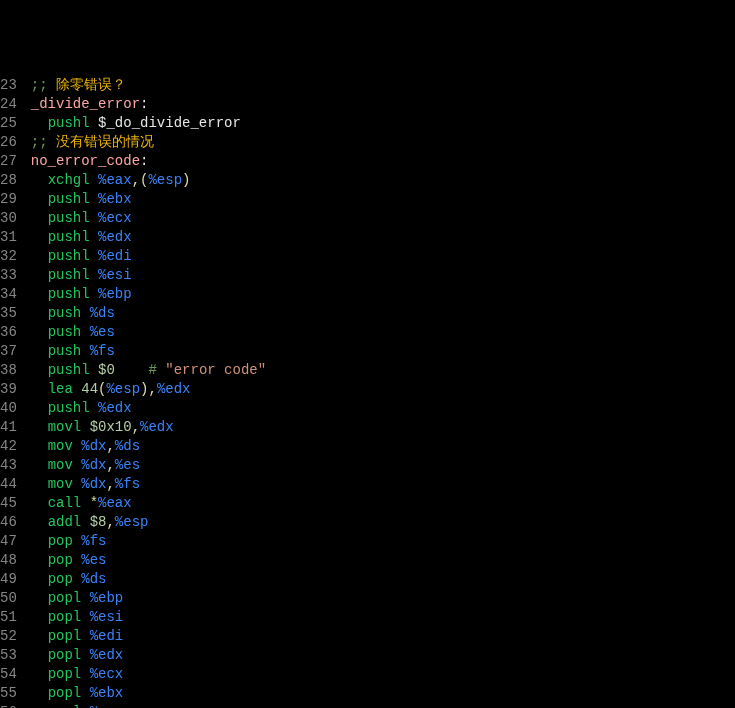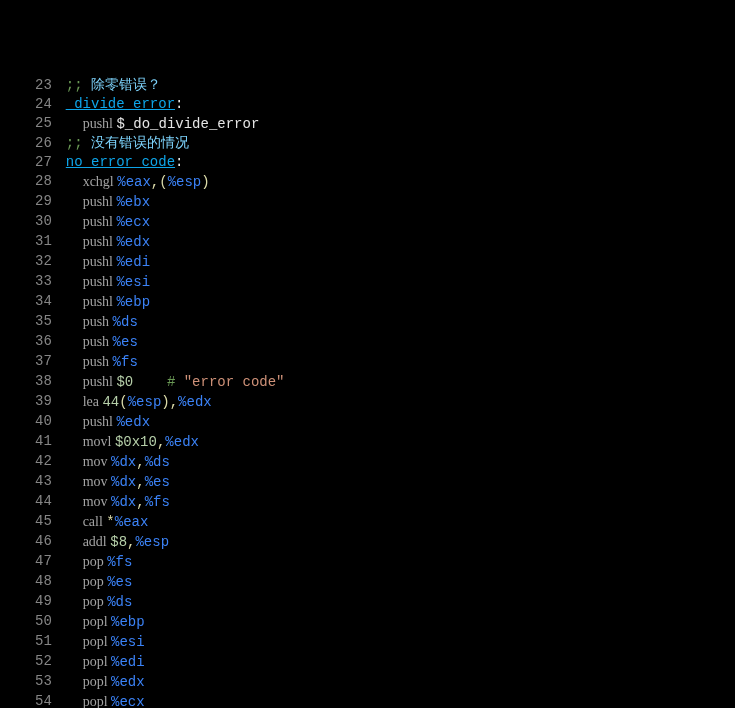--- a/index.html
+++ b/index.html
@@ -7,35 +7,35 @@
     background:#000;
     font-family:Consolas,"Courier New",monospace;
     font-size:14px;
     line-height:19px;
     color:#d4d4d4;
     white-space:pre;
     overflow:hidden;
   }
   .editor { display:flex; }
   .code { padding:0; }
-  .line { display:flex;padding-left:35px; }
+  .line { display:flex; }
   .ln { 
     display:inline-block;
     min-width:22px;
     text-align:right;
     color:#858585;
     padding-right:14px;
     user-select:none;
   }
   .indent { display:inline-block; }
   
   .cm   { color:#6a9955; }           
-  .cmtxt{ color:#7dd3fc; }           
-  .lbl  { color:#0ea5e9;text-decoration:underline; }           
-  .mn   { color:#a3a3a3;font-family:Liberation Serif, serif; }           
+  .cmtxt{ color:#eab308; }           
+  .lbl  { color:#fca5a5; }           
+  .mn   { color:#22c55e; }           
   .reg  { color:#3b82f6; }           
   .op   { color:#dcdcaa; }           
   .num  { color:#b5cea8; }           
   .imm  { color:#b5cea8; }
   .str  { color:#ce9178; }           
   .sym  { color:#e5e5e5; }
 </style>
 </head>
 <body>
 

